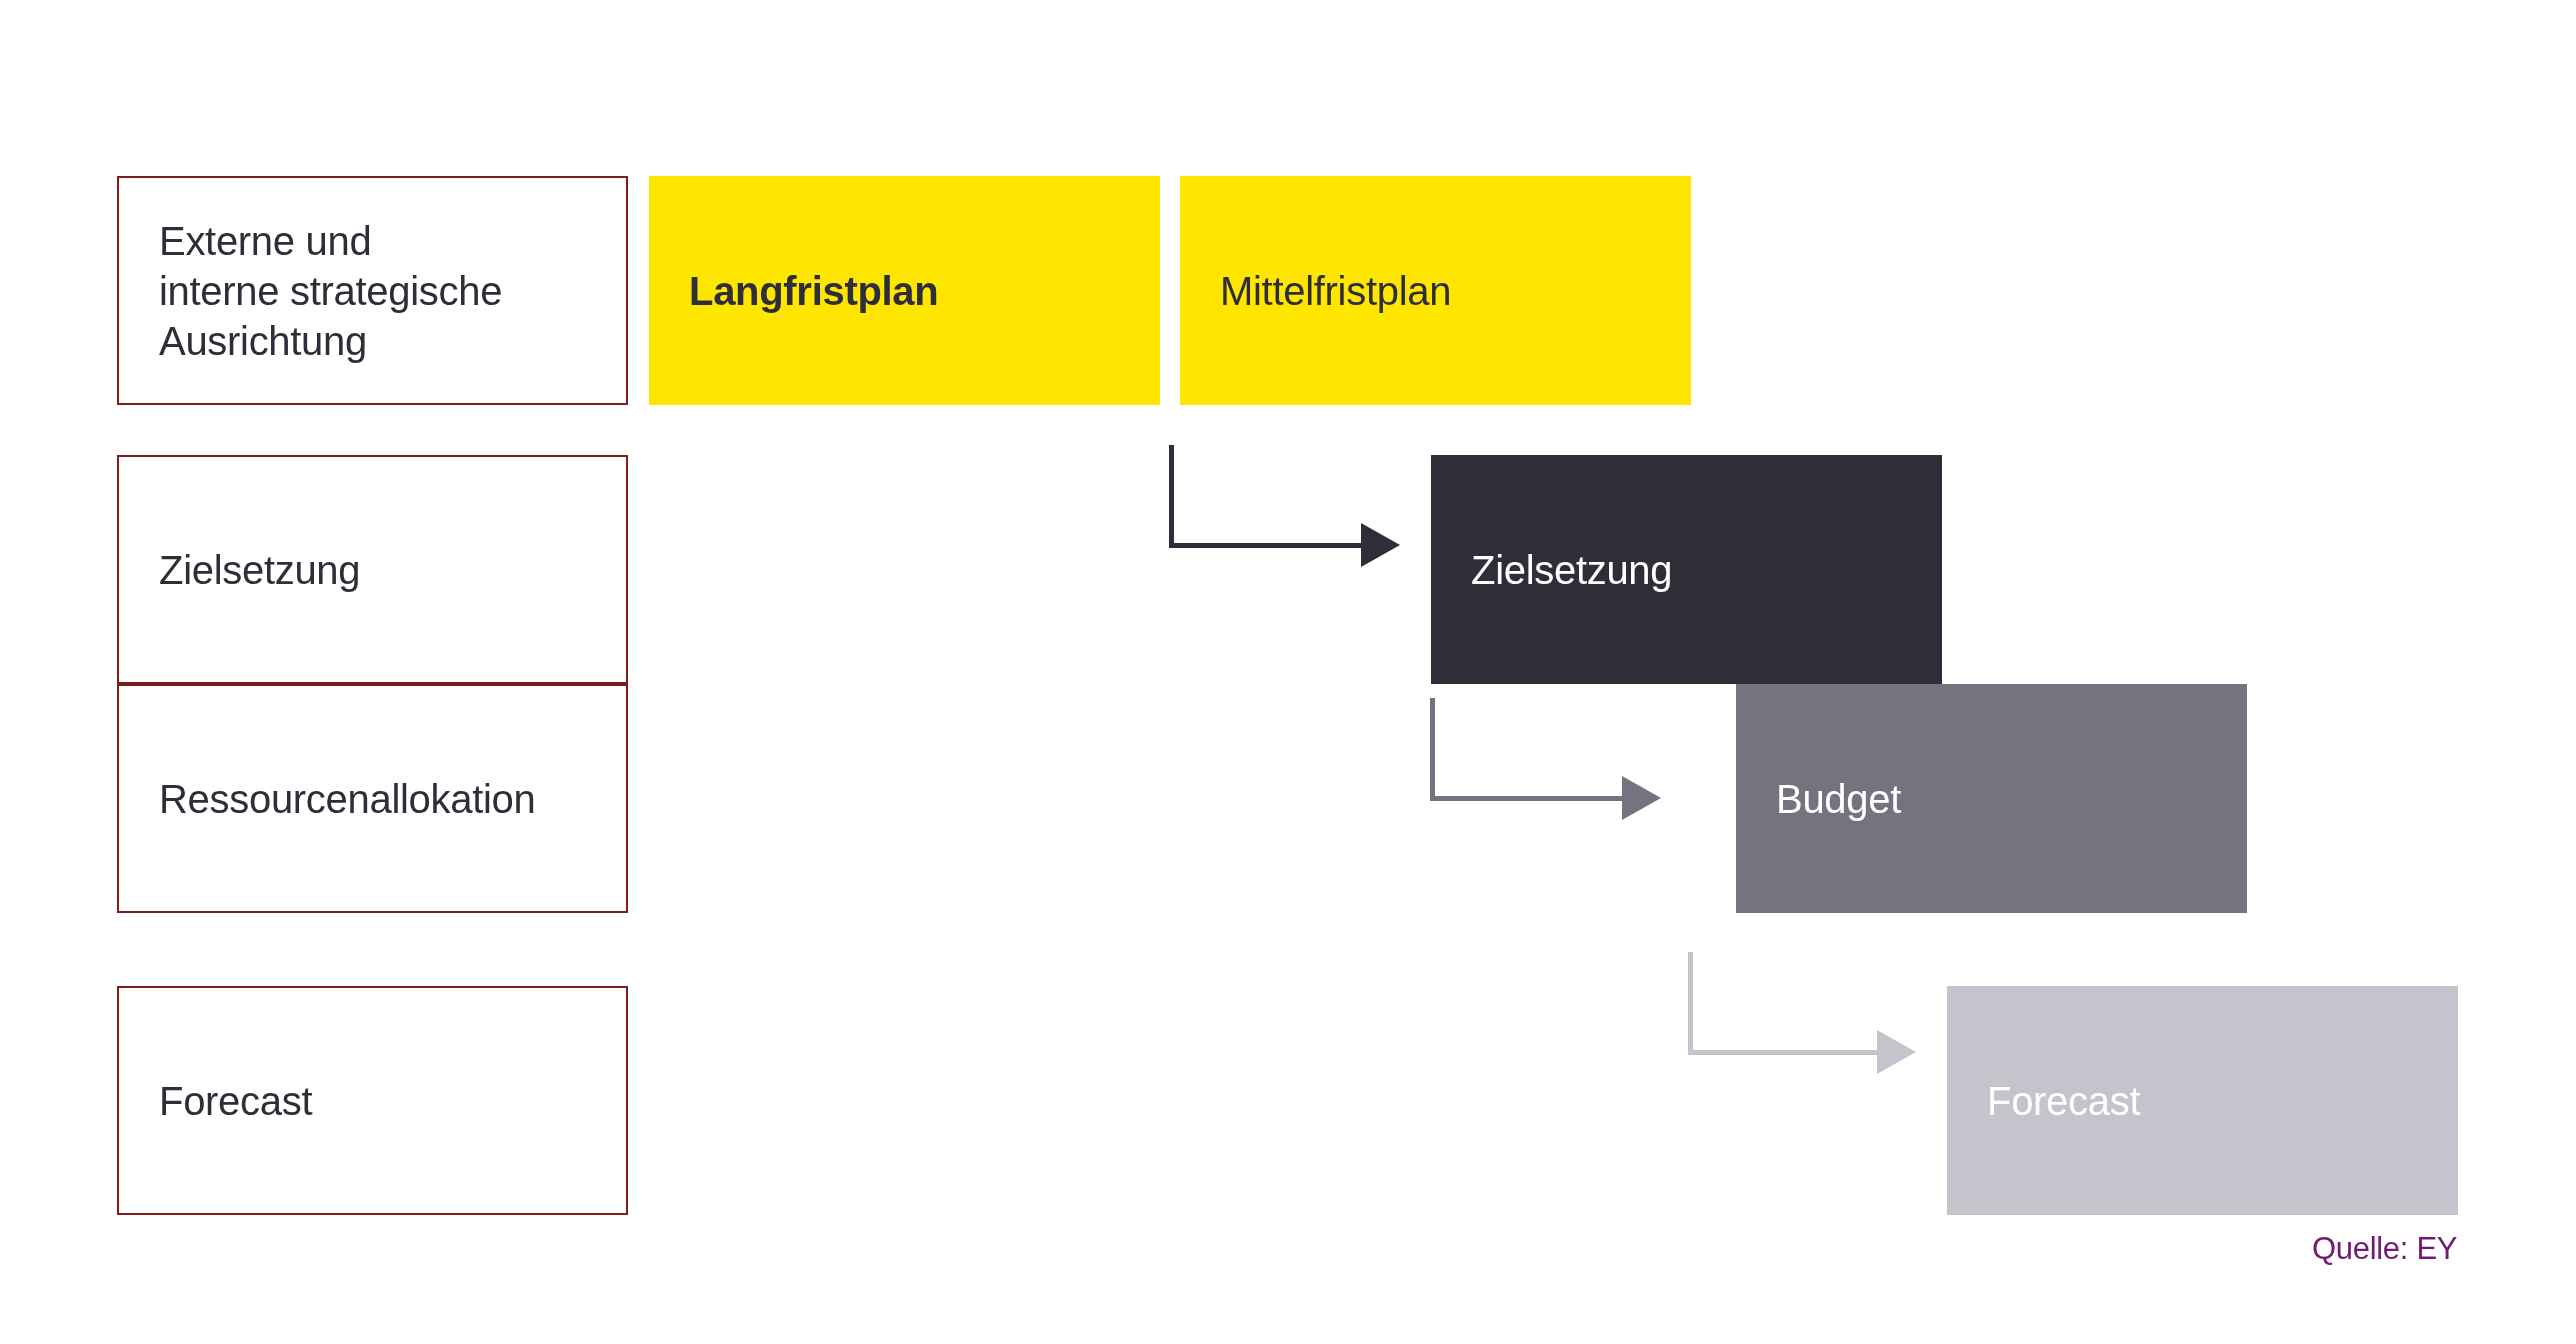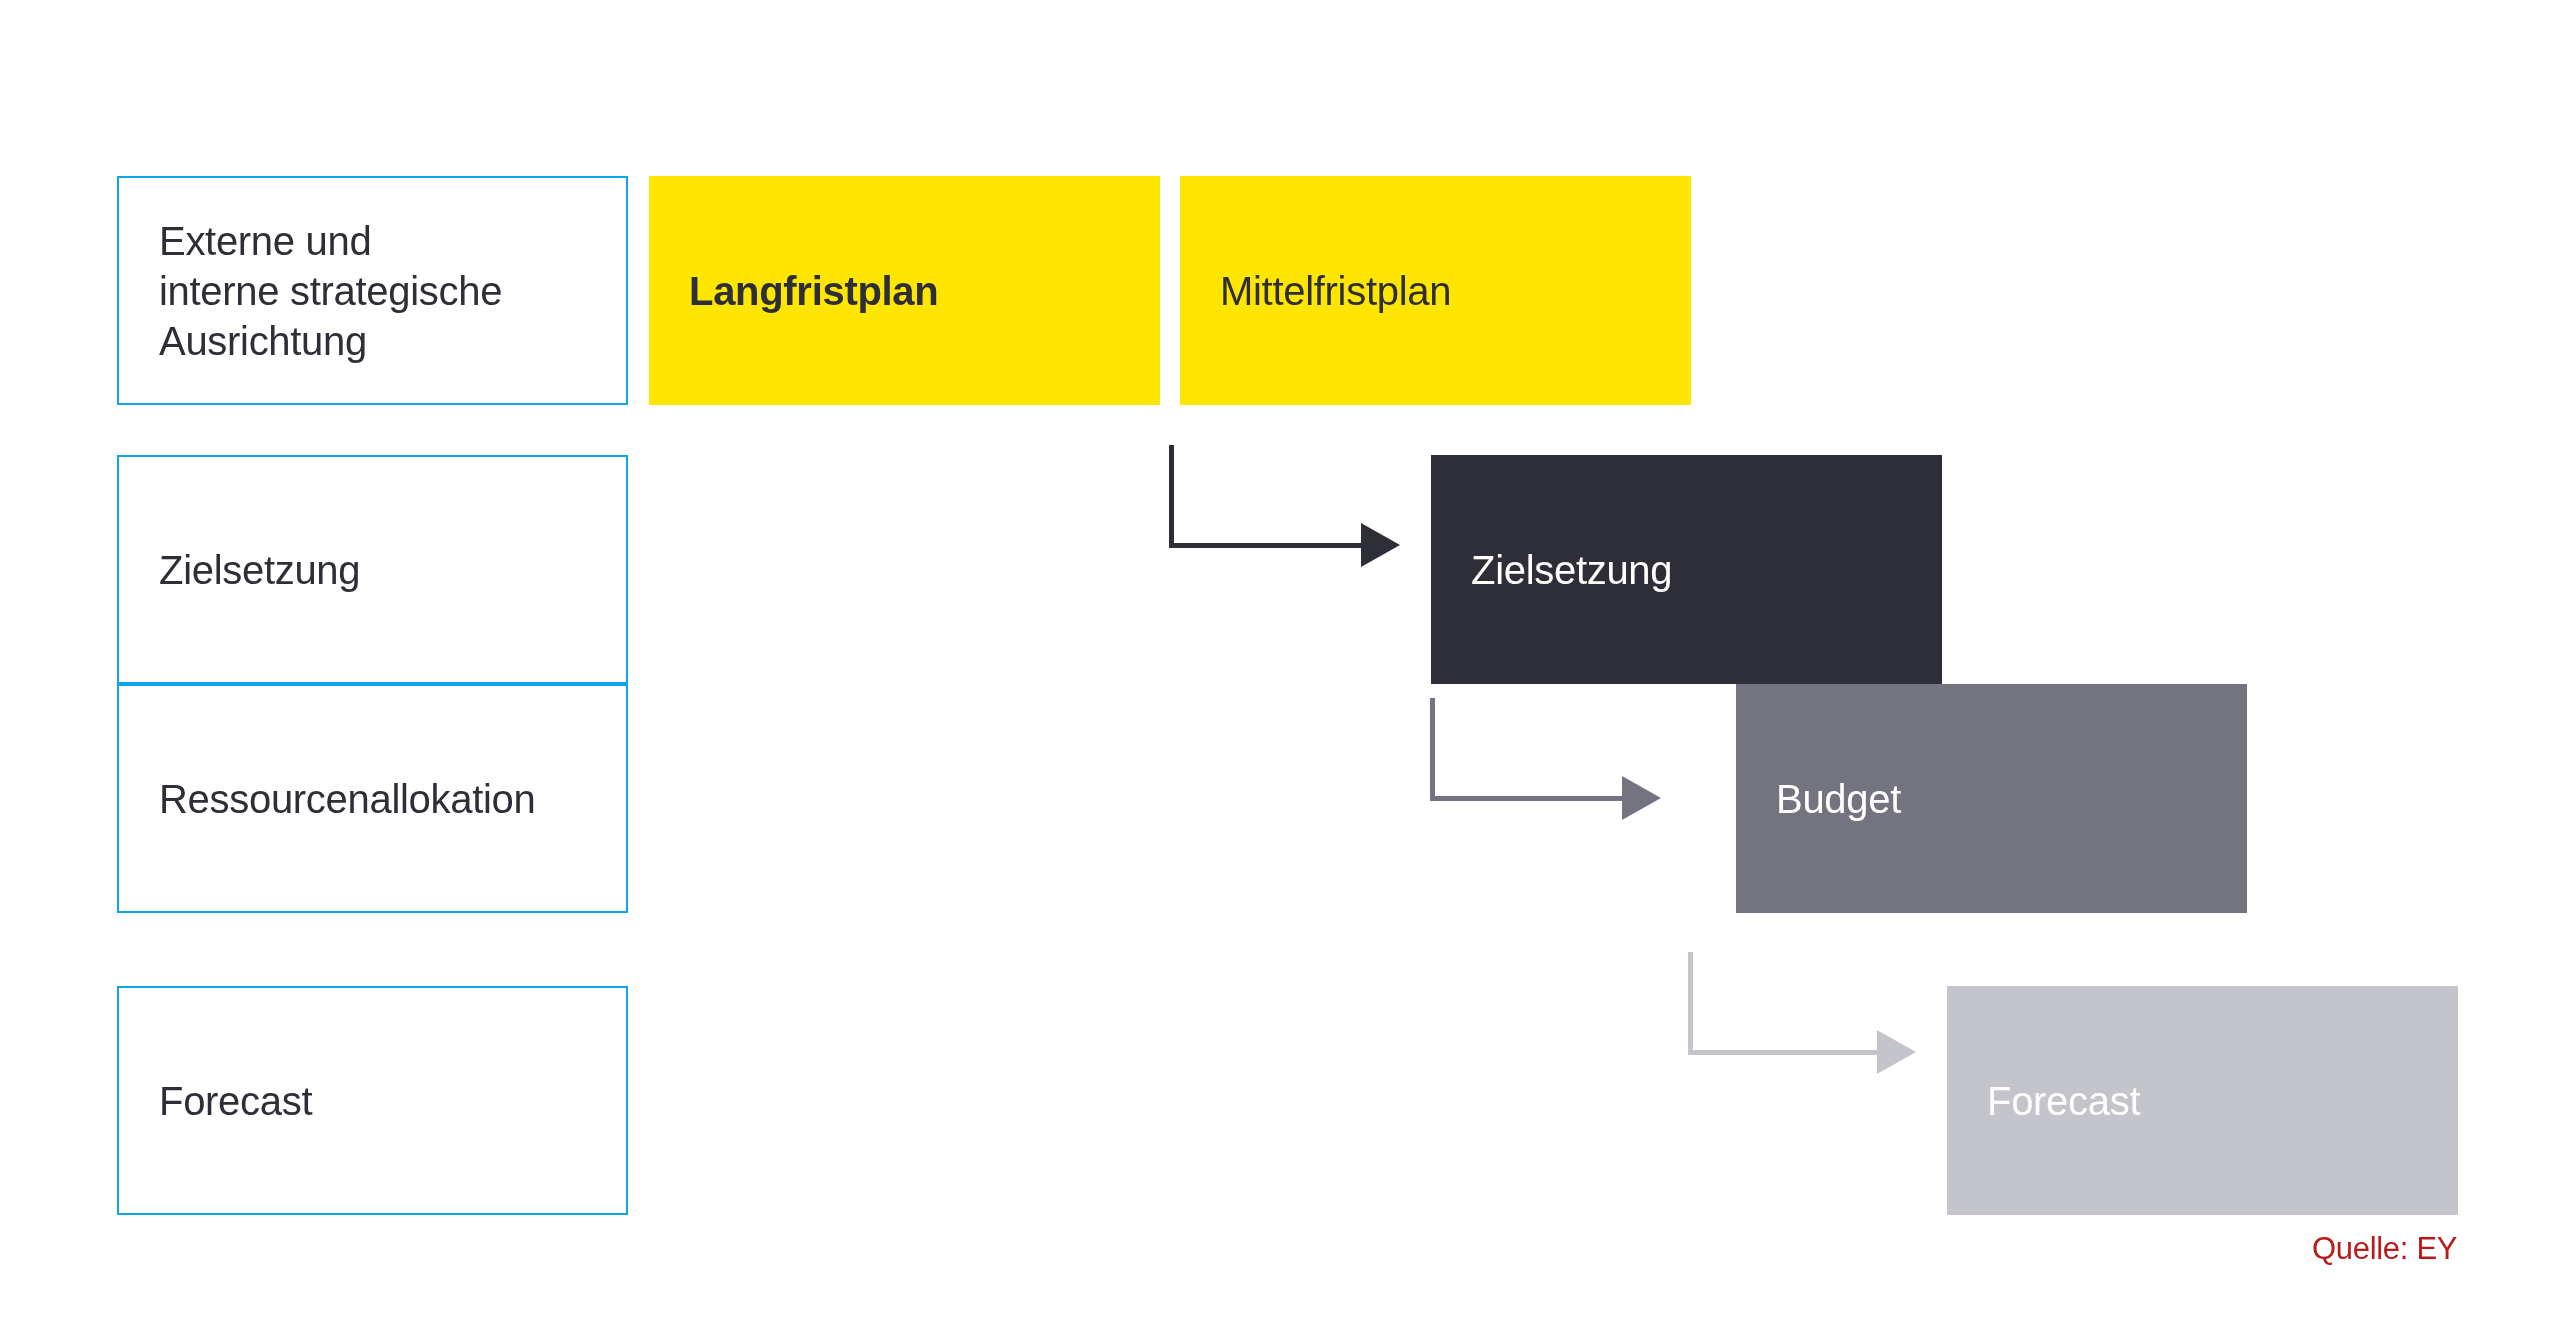--- a/index.html
+++ b/index.html
@@ -21,21 +21,21 @@
     display: flex;
     align-items: center;
     padding-left: 40px;
     padding-right: 16px;
     font-size: 40px;
     line-height: 50px;
     letter-spacing: -0.3px;
     color: #2e2e38;
     white-space: pre-line;
   }
-  .box.outlined { background: #ffffff; border: 2px solid #0ea5e9; }
+  .box.outlined { background: #ffffff; border: 2px solid #7f1d1d; }
   .box.yellow   { background: #ffe600; }
   .box.dark     { background: #2e2e38; color: #ffffff; }
   .box.gray     { background: #747480; color: #ffffff; }
   .box.light    { background: #c4c4cd; color: #ffffff; }
 
   
   .col-left { left: 117px; }
   .row-1 { top: 176px; }
   .row-2 { top: 455px; }
   .row-3 { top: 684px; }
@@ -78,21 +78,21 @@
   .a3-h { left: 1688px; top: 1050px; width: 189px; height: 4.7px; }
   .a3-t { left: 1877px; top: 1030px; }
 
   .source-note {
     position: absolute;
     left: 2312px;
     top: 1231px;
     font-size: 31px;
     line-height: 35px;
     letter-spacing: -0.3px;
-    color: #b91c1c;
+    color: #701a75;
     white-space: nowrap;
     text-align: center;
   }
 </style>
 </head>
 <body>
 
 <div class="canvas">
 
   <div class="box outlined col-left row-1">Externe und

